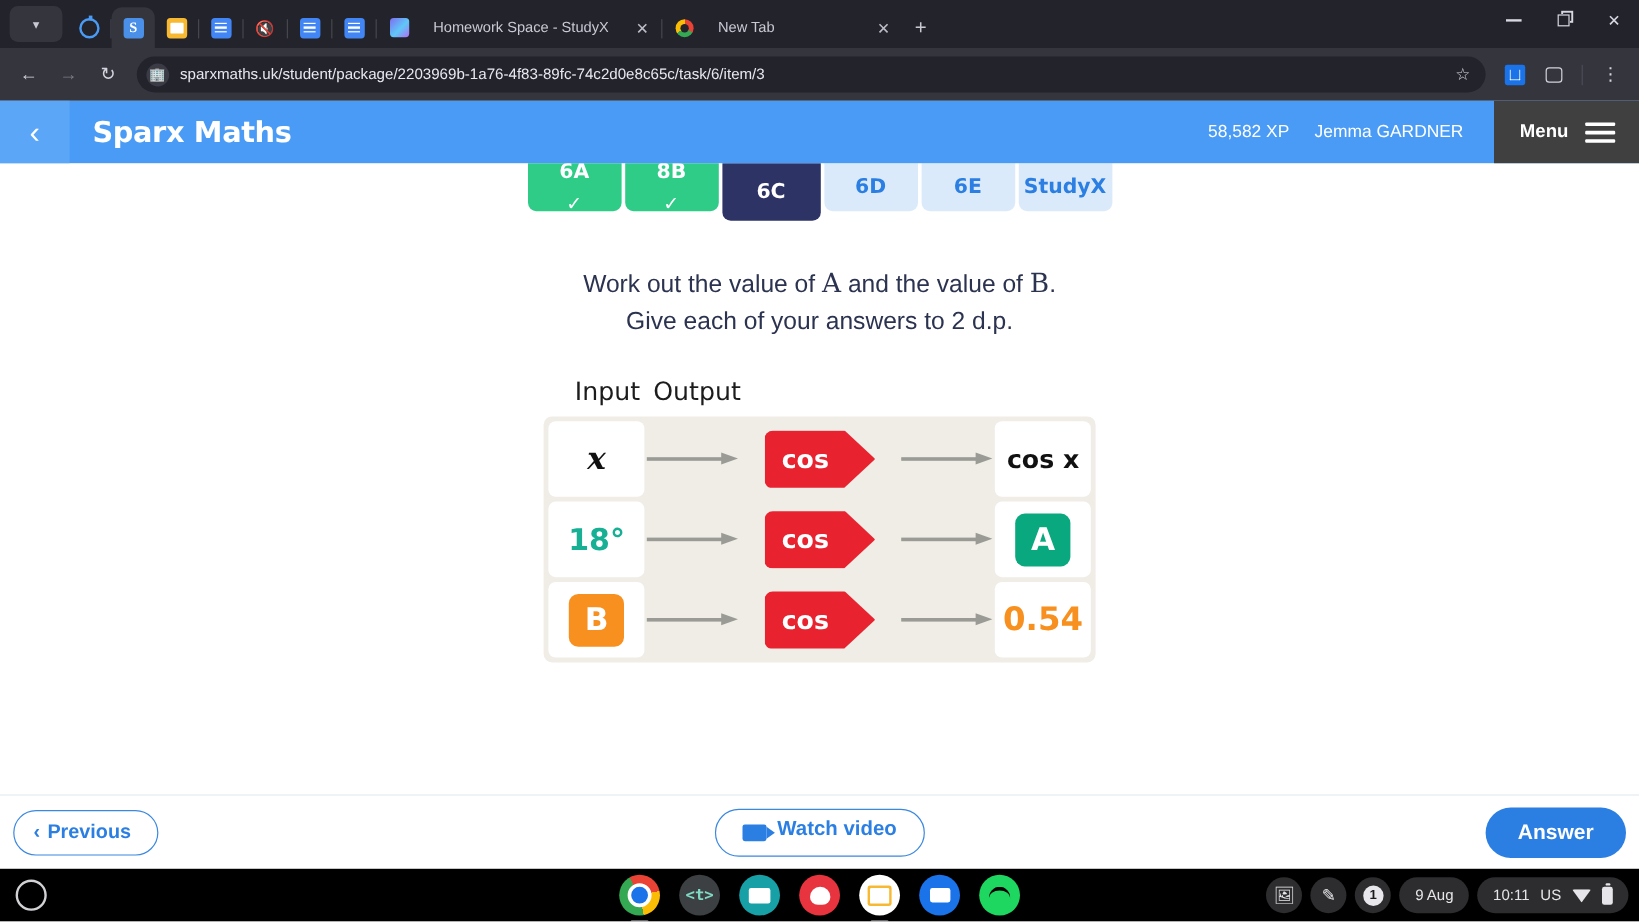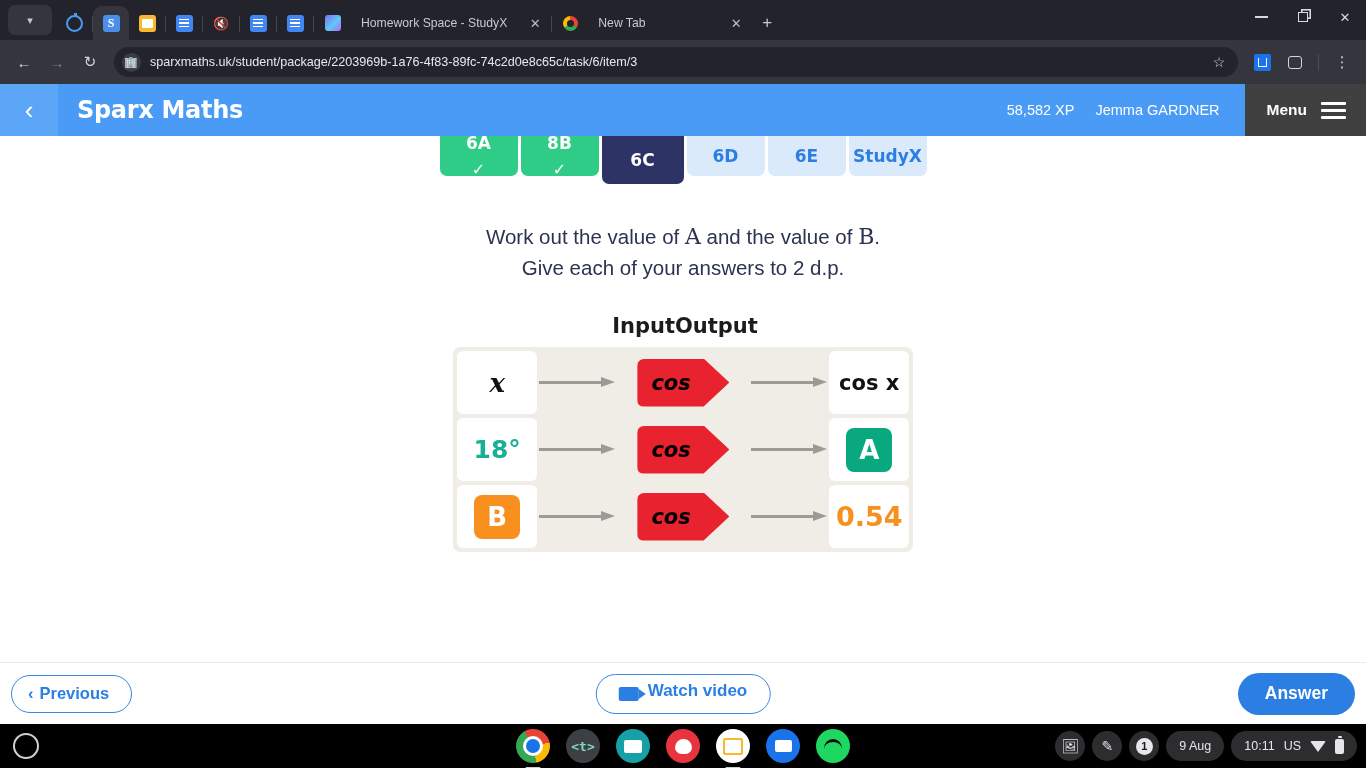--- a/index.html
+++ b/index.html
@@ -107,42 +107,42 @@
   .qtab .tick { font-size: 16px; }
 
   .q-text { text-align: center; color: #2b3350; font-family: "DejaVu Serif", serif; }
   .q-line1 { font-size: 21px; margin-top: 40px; }
   .q-line2 { font-size: 20.5px; margin-top: 40px; font-family: "Liberation Sans", sans-serif; }
   .q-line3 { font-size: 20.5px; margin-top: 7px; font-family: "Liberation Sans", sans-serif; }
   .mathvar { font-family: "DejaVu Serif", serif; font-size: 22px; }
 
   
   .diagram { margin: 34px auto 0; width: 460px; }
-  .dg-heads { display: flex; justify-content: center; padding: 0 0 9px 0;
-    font-family: "DejaVu Sans", sans-serif; font-weight: bold; font-size: 21px; color: #1c1c1c; }
+  .dg-heads { display: flex; justify-content: flex-start; padding: 0 0 9px 0;
+    font-family: "DejaVu Sans", sans-serif; font-weight: normal; font-size: 21px; color: #1c1c1c; gap: 11px; }
   .dg-heads span:first-child { margin-left: 26px; }
   .dg-heads span:last-child { margin-right: 22px; }
   .dg-body { background: #f0ede7; border-radius: 7px; padding: 2px; }
   .dg-row { display: flex; align-items: center; height: 67px; }
   .cell-in, .cell-out {
     width: 107px; height: 63px; background: #fff; border-radius: 6px; margin: 1px 2px;
     display: flex; align-items: center; justify-content: center;
   }
   .cell-out { width: 106px; }
   .dg-mid { flex: 1; display: flex; align-items: center; justify-content: center; gap: 0px; }
   .arrow { width: 76px; height: 11px; position: relative; }
   .arrow::before { content:""; position:absolute; left:0; top:4px; width:63px; height:3px; background:#9b9b96; }
   .arrow::after { content:""; position:absolute; right:0; top:0; border-left: 14px solid #9b9b96;
     border-top: 5.5px solid transparent; border-bottom: 5.5px solid transparent; }
   .cos-machine {
-    height: 48px; width: 92px; background: #e8222e; color: #000000;
+    height: 48px; width: 92px; background: #e8222e; color: #ffffff;
     font-family: "DejaVu Sans", sans-serif; font-weight: bold; font-size: 21px;
     display: flex; align-items: center; padding-left: 14px;
     clip-path: polygon(0 12%, 0 0, 72% 0, 100% 50%, 72% 100%, 0 100%, 0 88%);
-    border-radius: 7px 0 0 7px; margin: 0 22px; font-style: italic;
+    border-radius: 7px 0 0 7px; margin: 0 22px;
   }
   .v-mono { font-family: "DejaVu Serif", serif; font-style: italic; font-weight: bold; font-size: 26px; color:#111; }
   .v-cosx { font-family: "DejaVu Sans", sans-serif; font-weight: bold; font-size: 21px; color:#111; }
   .v-teal { color: #17b094; font-family: "DejaVu Sans", sans-serif; font-weight: bold; font-size: 25px; }
   .v-orange { color: #f7901e; font-family: "DejaVu Sans", sans-serif; font-weight: bold; font-size: 27px; }
   .chip { width: 46px; height: 44px; border-radius: 8px; color: #fff;
     display: flex; align-items: center; justify-content: center;
     font-family: "DejaVu Sans", sans-serif; font-weight: bold; font-size: 26px; }
   .chip.teal { background: #0aa87e; }
   .chip.orange { background: #f7901e; }

